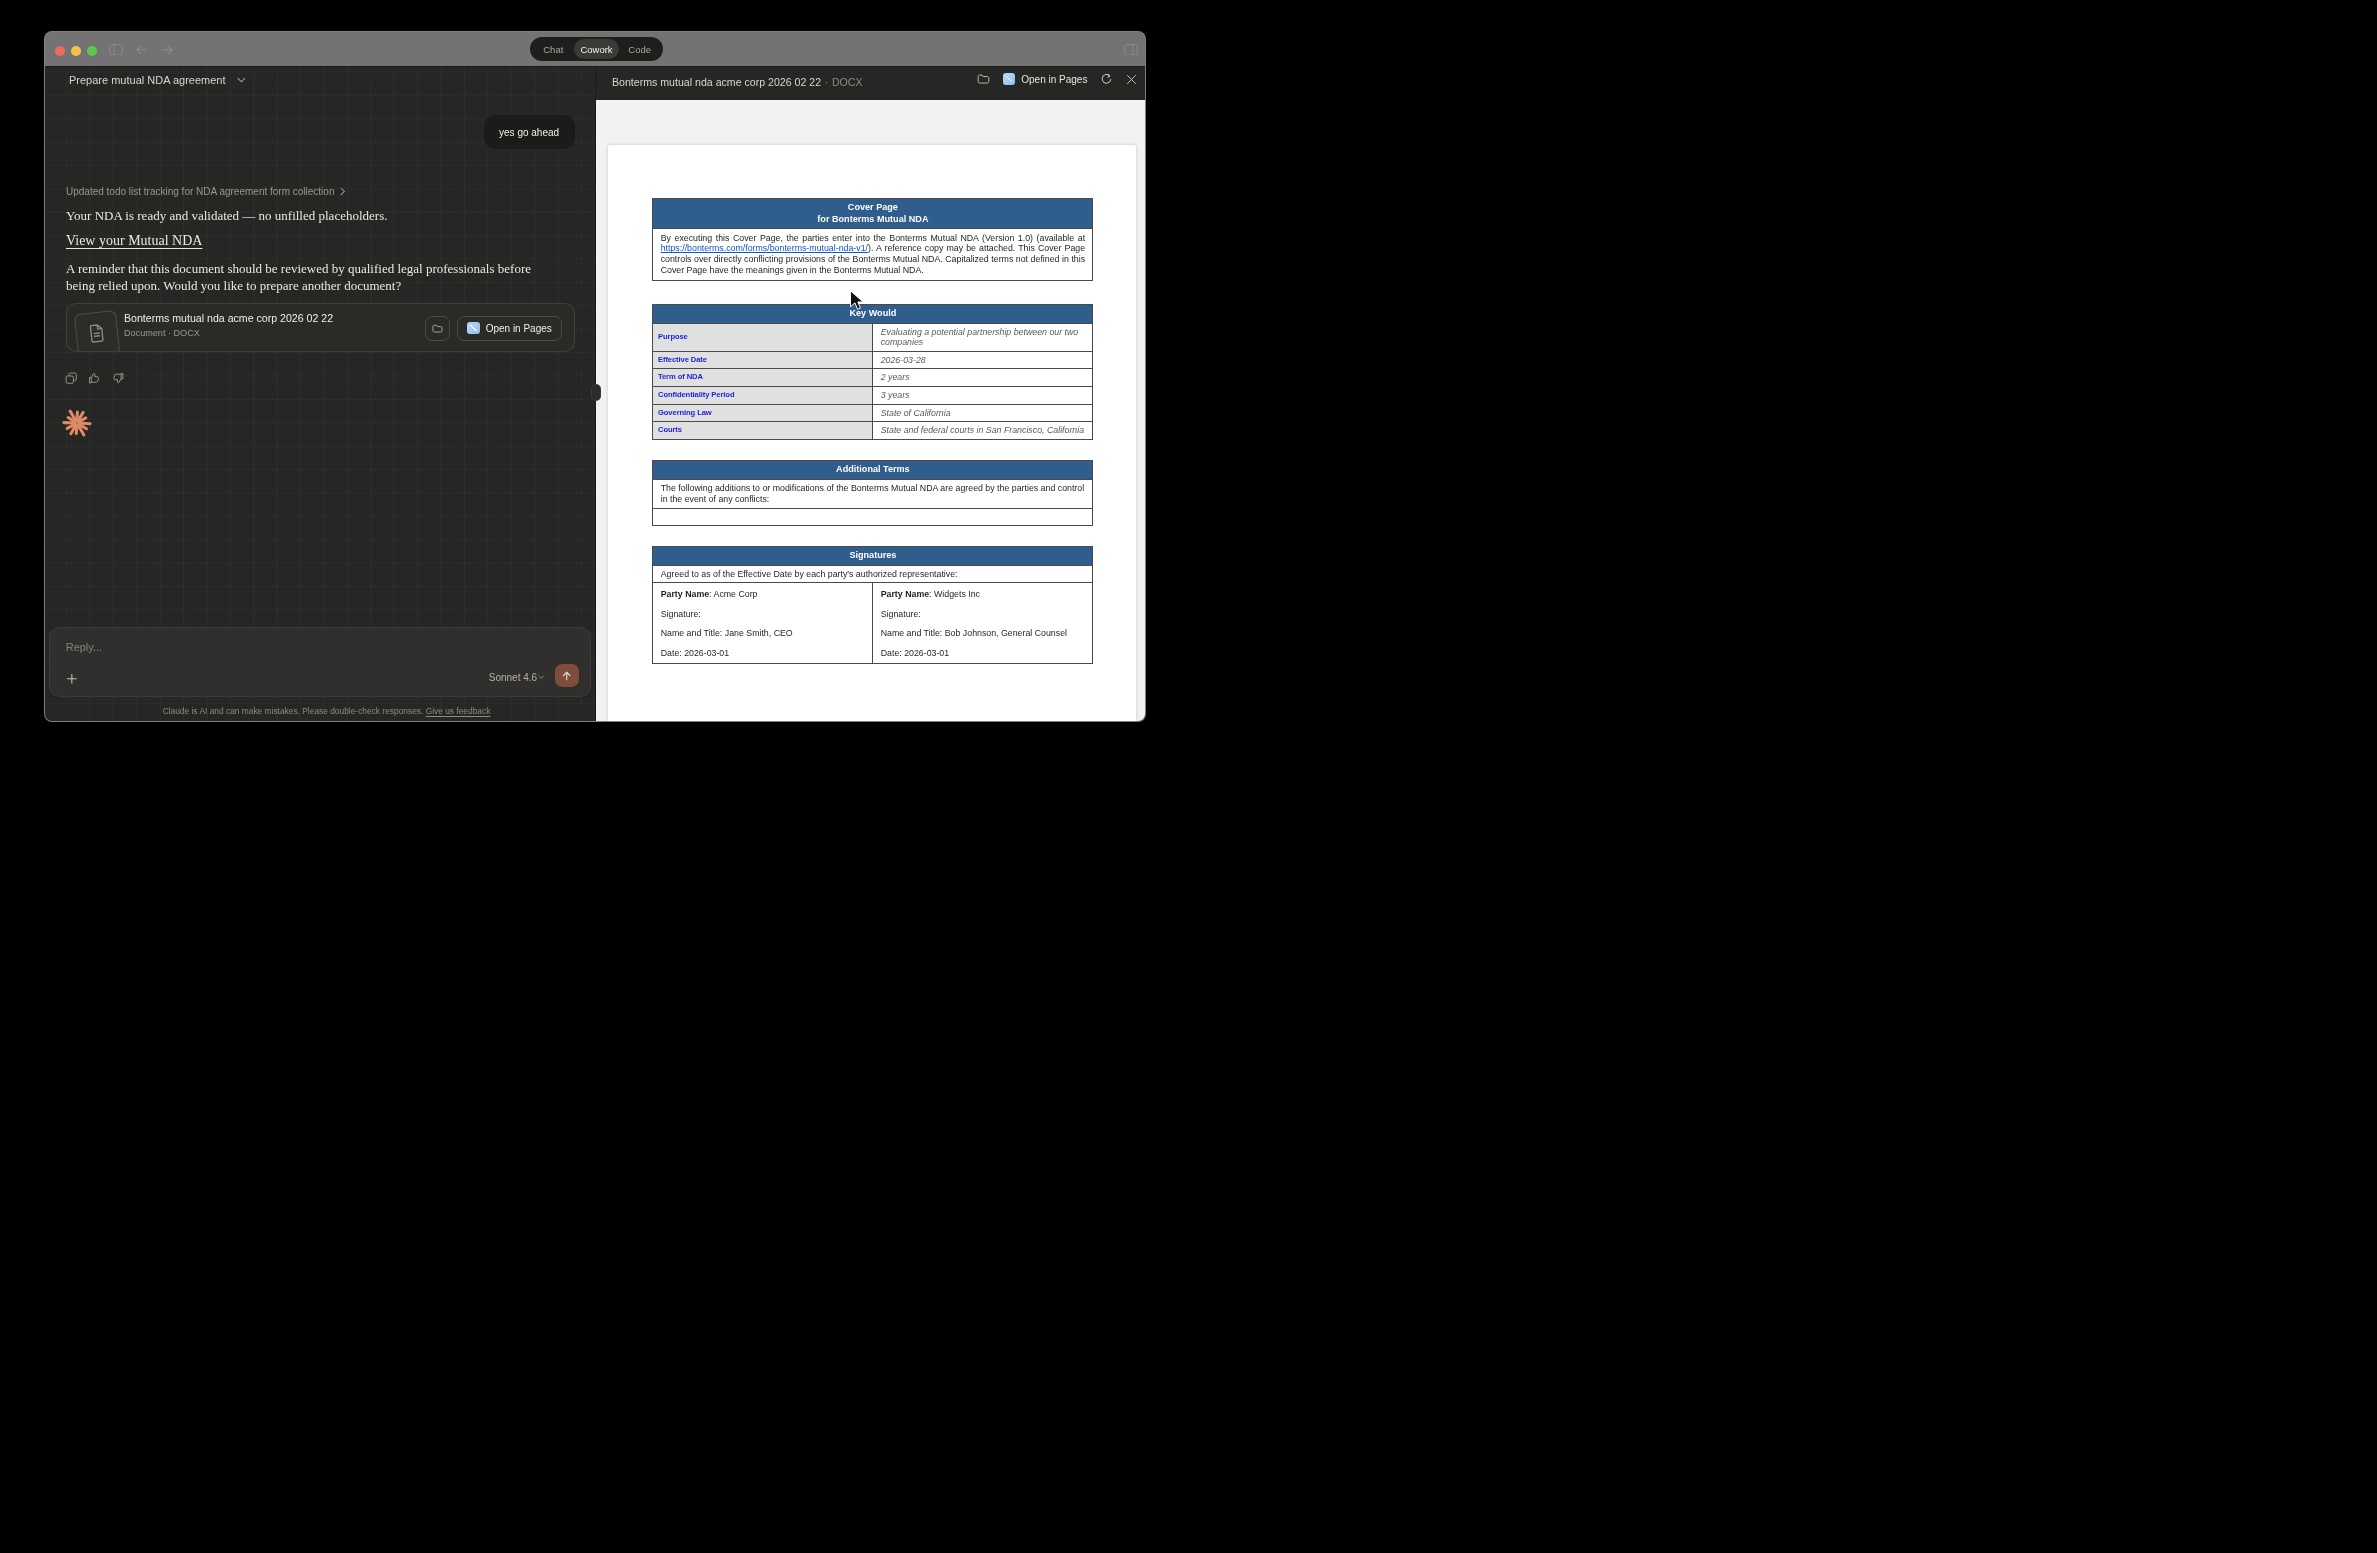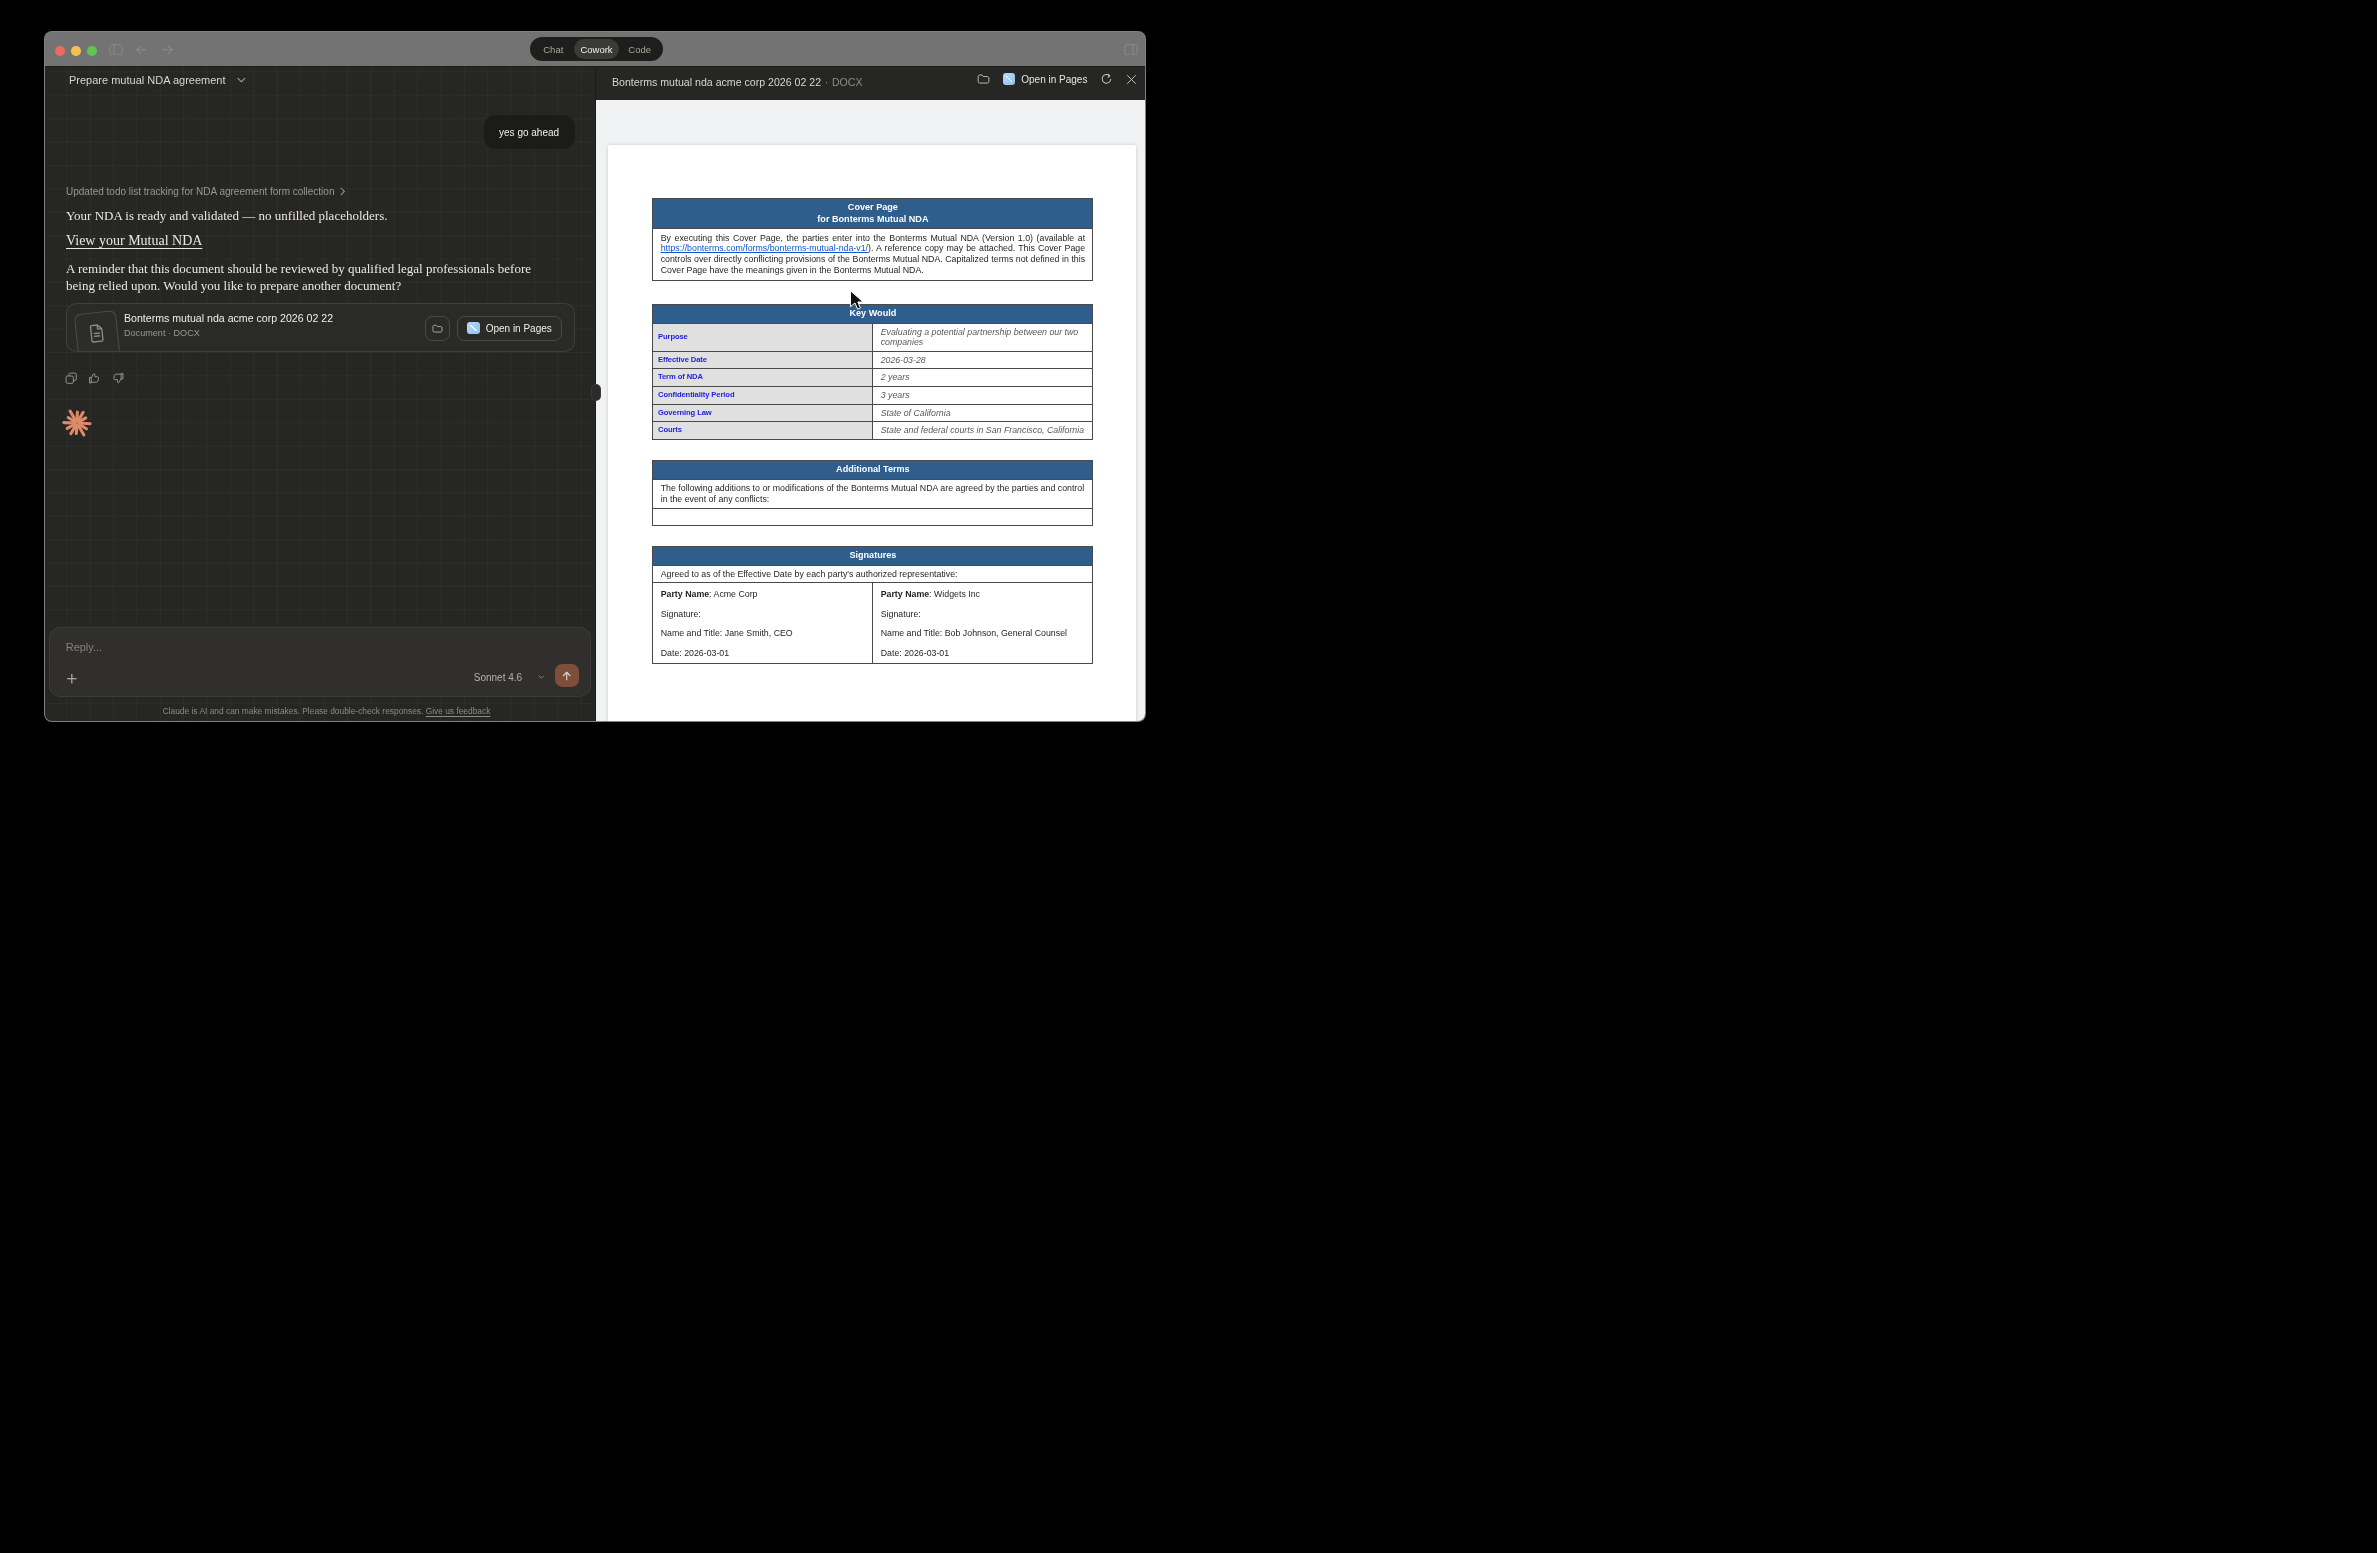--- a/index.html
+++ b/index.html
@@ -60,21 +60,21 @@
   .pages-ic:after{content:"";position:absolute;left:2.9px;top:2.9px;width:6.6px;height:6.6px;
        background:linear-gradient(45deg,transparent 42%,#fff 42%,#fff 58%,transparent 58%);}
   .actions{position:absolute;left:20px;top:305px;display:flex;gap:11px;color:#9b978d;}
   .starburst{position:absolute;left:16px;top:340px;}
 
   .composer{position:absolute;left:3.7px;top:560px;width:542px;height:70px;background:#302f2d;
             border:0.7px solid rgba(255,255,255,0.06);border-radius:11.7px;}
   .composer .ph{position:absolute;left:16px;top:13px;color:#85837b;font-size:11px;}
   .composer .plus{position:absolute;left:16px;bottom:11.7px;color:#c9c5bc;}
   .composer .model{position:absolute;right:45px;bottom:13px;color:#b5b1a8;font-size:10px;
-                   display:flex;align-items:center;gap:16px;}
+                   display:flex;align-items:center;gap:1px;}
   .send{position:absolute;right:11px;bottom:8.8px;width:23.4px;height:23.4px;border-radius:7.3px;
         background:#7e4e3b;border:none;display:flex;align-items:center;justify-content:center;}
   .chat-footer{position:absolute;left:0;top:639px;width:551px;text-align:center;color:#8c8a82;
                font-size:8.4px;padding-left:12px;}
   .chat-footer .fb{text-decoration:underline;text-underline-offset:2.2px;cursor:pointer;}
 
   
   .preview-panel{position:absolute;left:551px;top:35px;width:551px;height:656px;background:#262624;}
   .pv-header{position:absolute;left:0;top:0;width:100%;height:33px;}
   .pv-title{position:absolute;left:16px;top:8.8px;font-size:10.6px;color:#d9d6ce;white-space:nowrap;}

